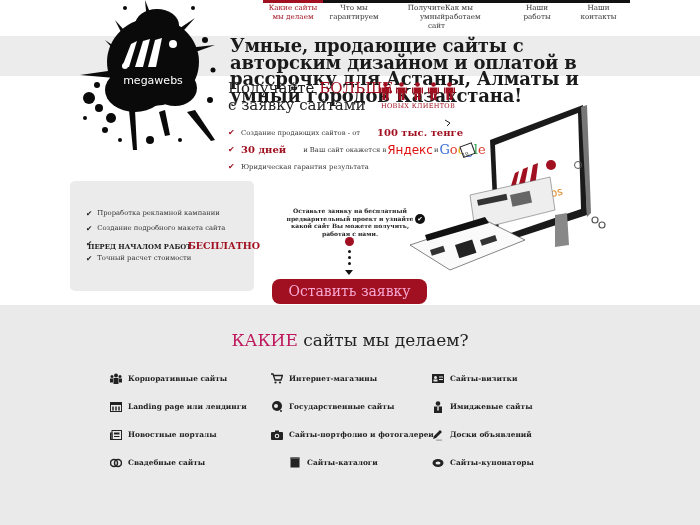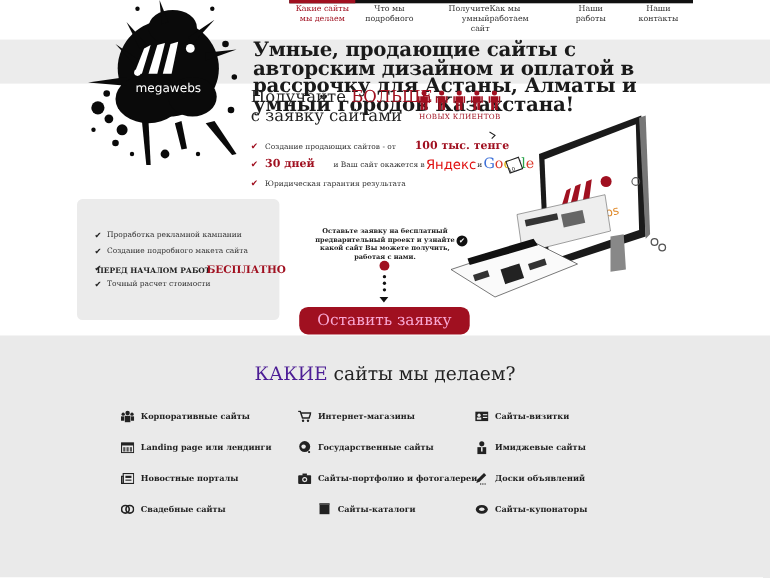--- a/index.html
+++ b/index.html
@@ -52,40 +52,40 @@
   .dots span { display: block; width: 3px; height: 3px; border-radius: 50%; background: #111; margin-bottom: 3px; }
   .arrow-down { position: absolute; left: 345px; top: 270px; width: 0; height: 0; border-left: 4px solid transparent; border-right: 4px solid transparent; border-top: 5px solid #111; }
   .cta-button { position: absolute; left: 272px; top: 279px; width: 155px; height: 25px; background: #a01020; border-radius: 8px; color: #f9a8d4; font-size: 14px; text-align: center; line-height: 25px; cursor: pointer; }
 
   
   .illustration { position: absolute; left: 405px; top: 95px; width: 220px; height: 185px; }
 
   
   .types-section { position: absolute; left: 0; top: 305px; width: 700px; height: 220px; background: #eaeaea; }
   .types-title { position: absolute; left: 0; top: 25px; width: 700px; text-align: center; font-size: 17px; color: #222; }
-  .types-title .accent { color: #4c1d95; }
+  .types-title .accent { color: #be185d; }
   .types-grid { position: absolute; top: 68px; left: 110px; width: 520px; }
   .type-item { position: absolute; display: flex; align-items: center; font-size: 7.4px; font-weight: bold; color: #222; cursor: pointer; white-space: nowrap; }
   .type-item .ic { width: 12px; height: 11px; margin-right: 6px; display: flex; align-items: center; justify-content: center; }
 </style>
 </head>
 <body>
 
 <nav class="topnav">
   <div class="bar">
       <div class="active-seg"></div>
     </div>
   <div class="nav-items">
     <div class="nav-item active" style="width:60px">
       <div>Какие сайты</div>
       <div>мы делаем</div>
     </div>
     <div class="nav-item" style="width:62px">
       <div>Что мы</div>
-      <div>подробного</div>
+      <div>гарантируем</div>
     </div>
     <div class="nav-item" style="width:60px;text-align:right">
       <div>Получите умный</div>
       <div style="text-align:right">сайт</div>
     </div>
     <div class="nav-item" style="width:62px;text-align:left">
       <div>Как мы работаем</div>
     </div>
     <div class="nav-item" style="width:60px">
       <div>Наши</div>

